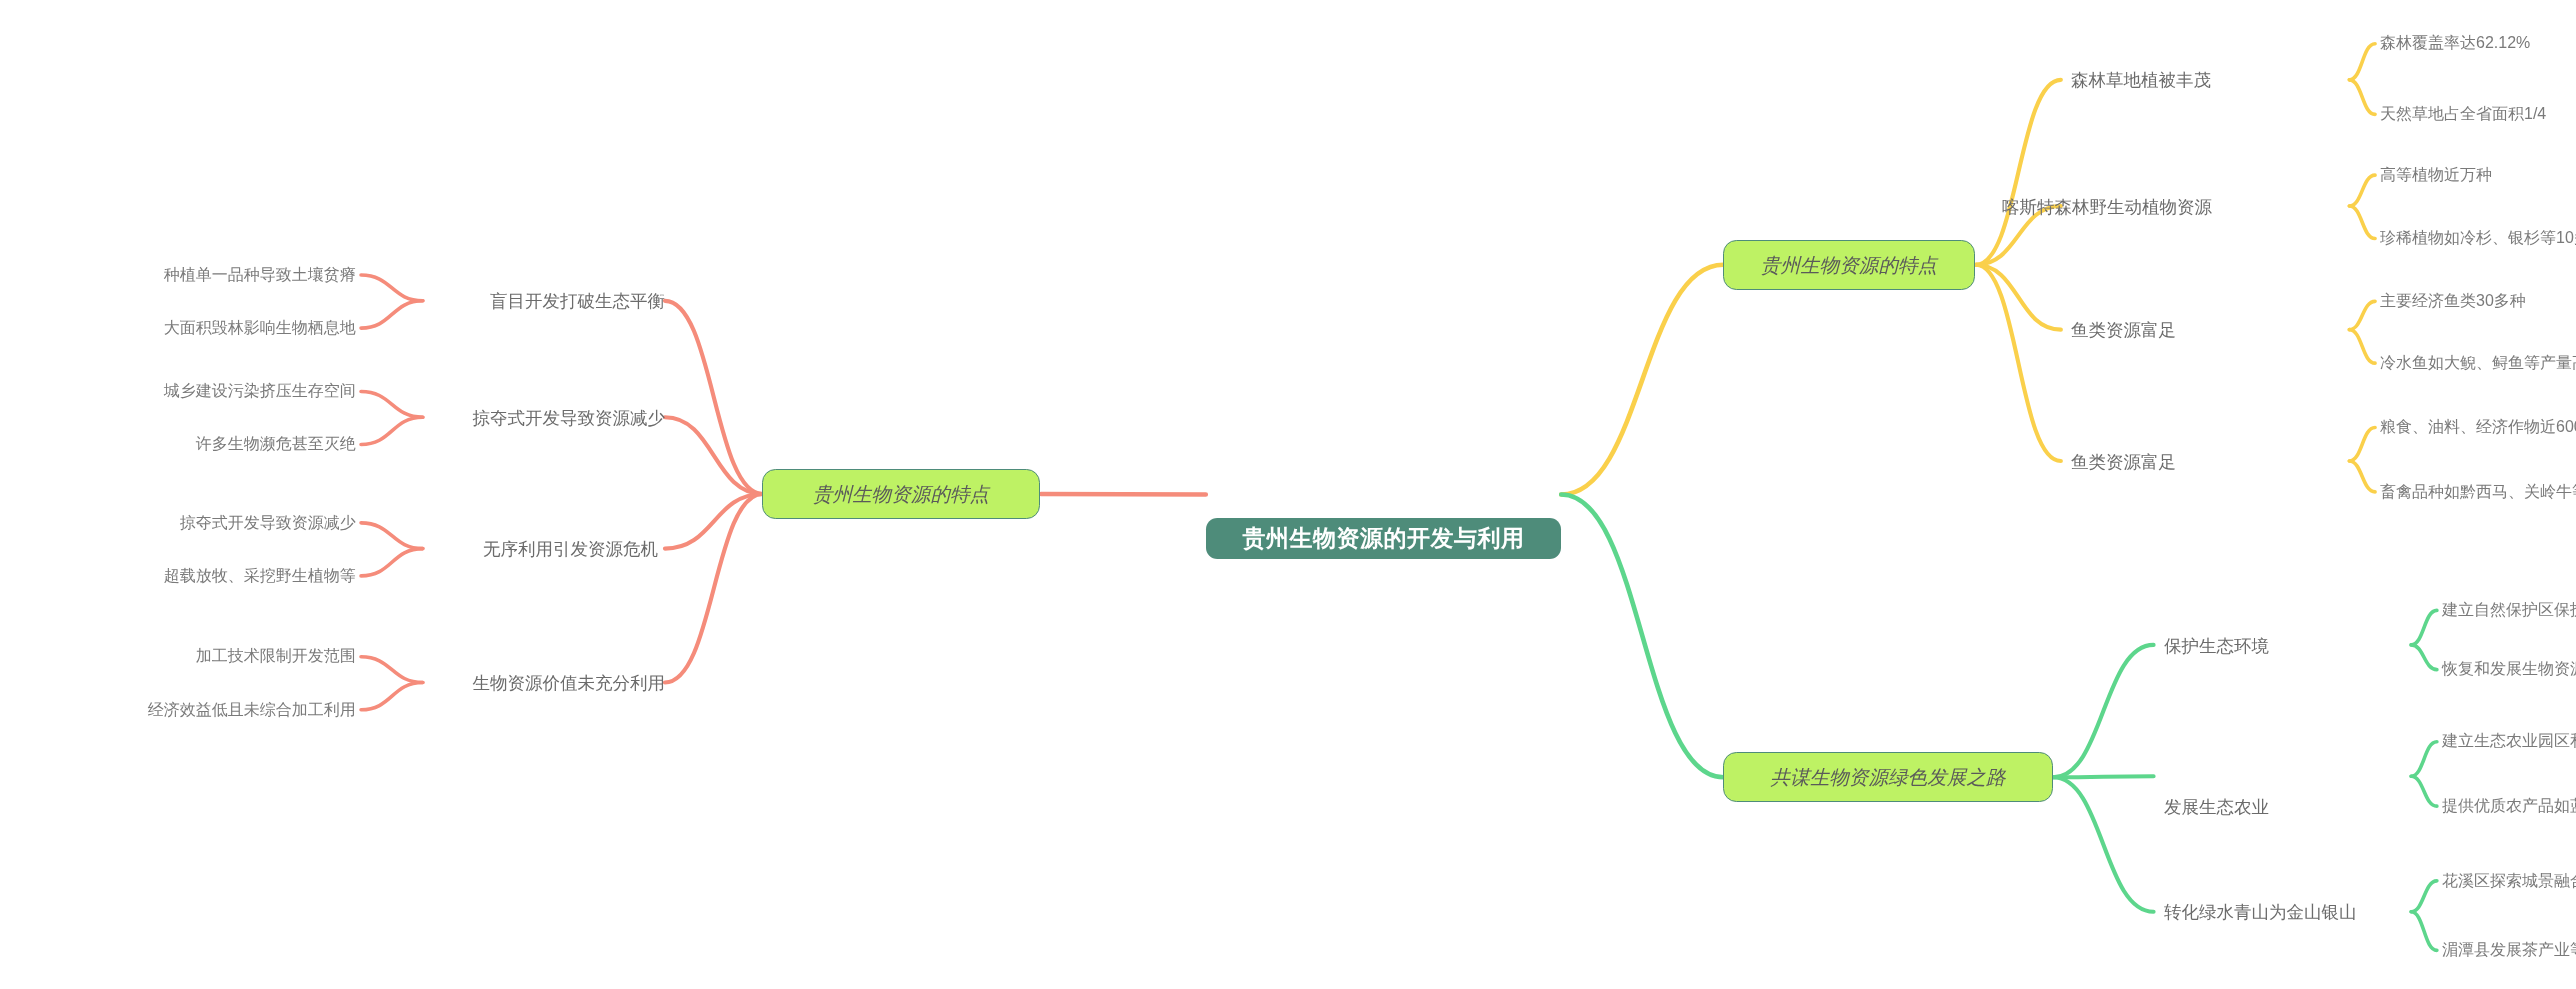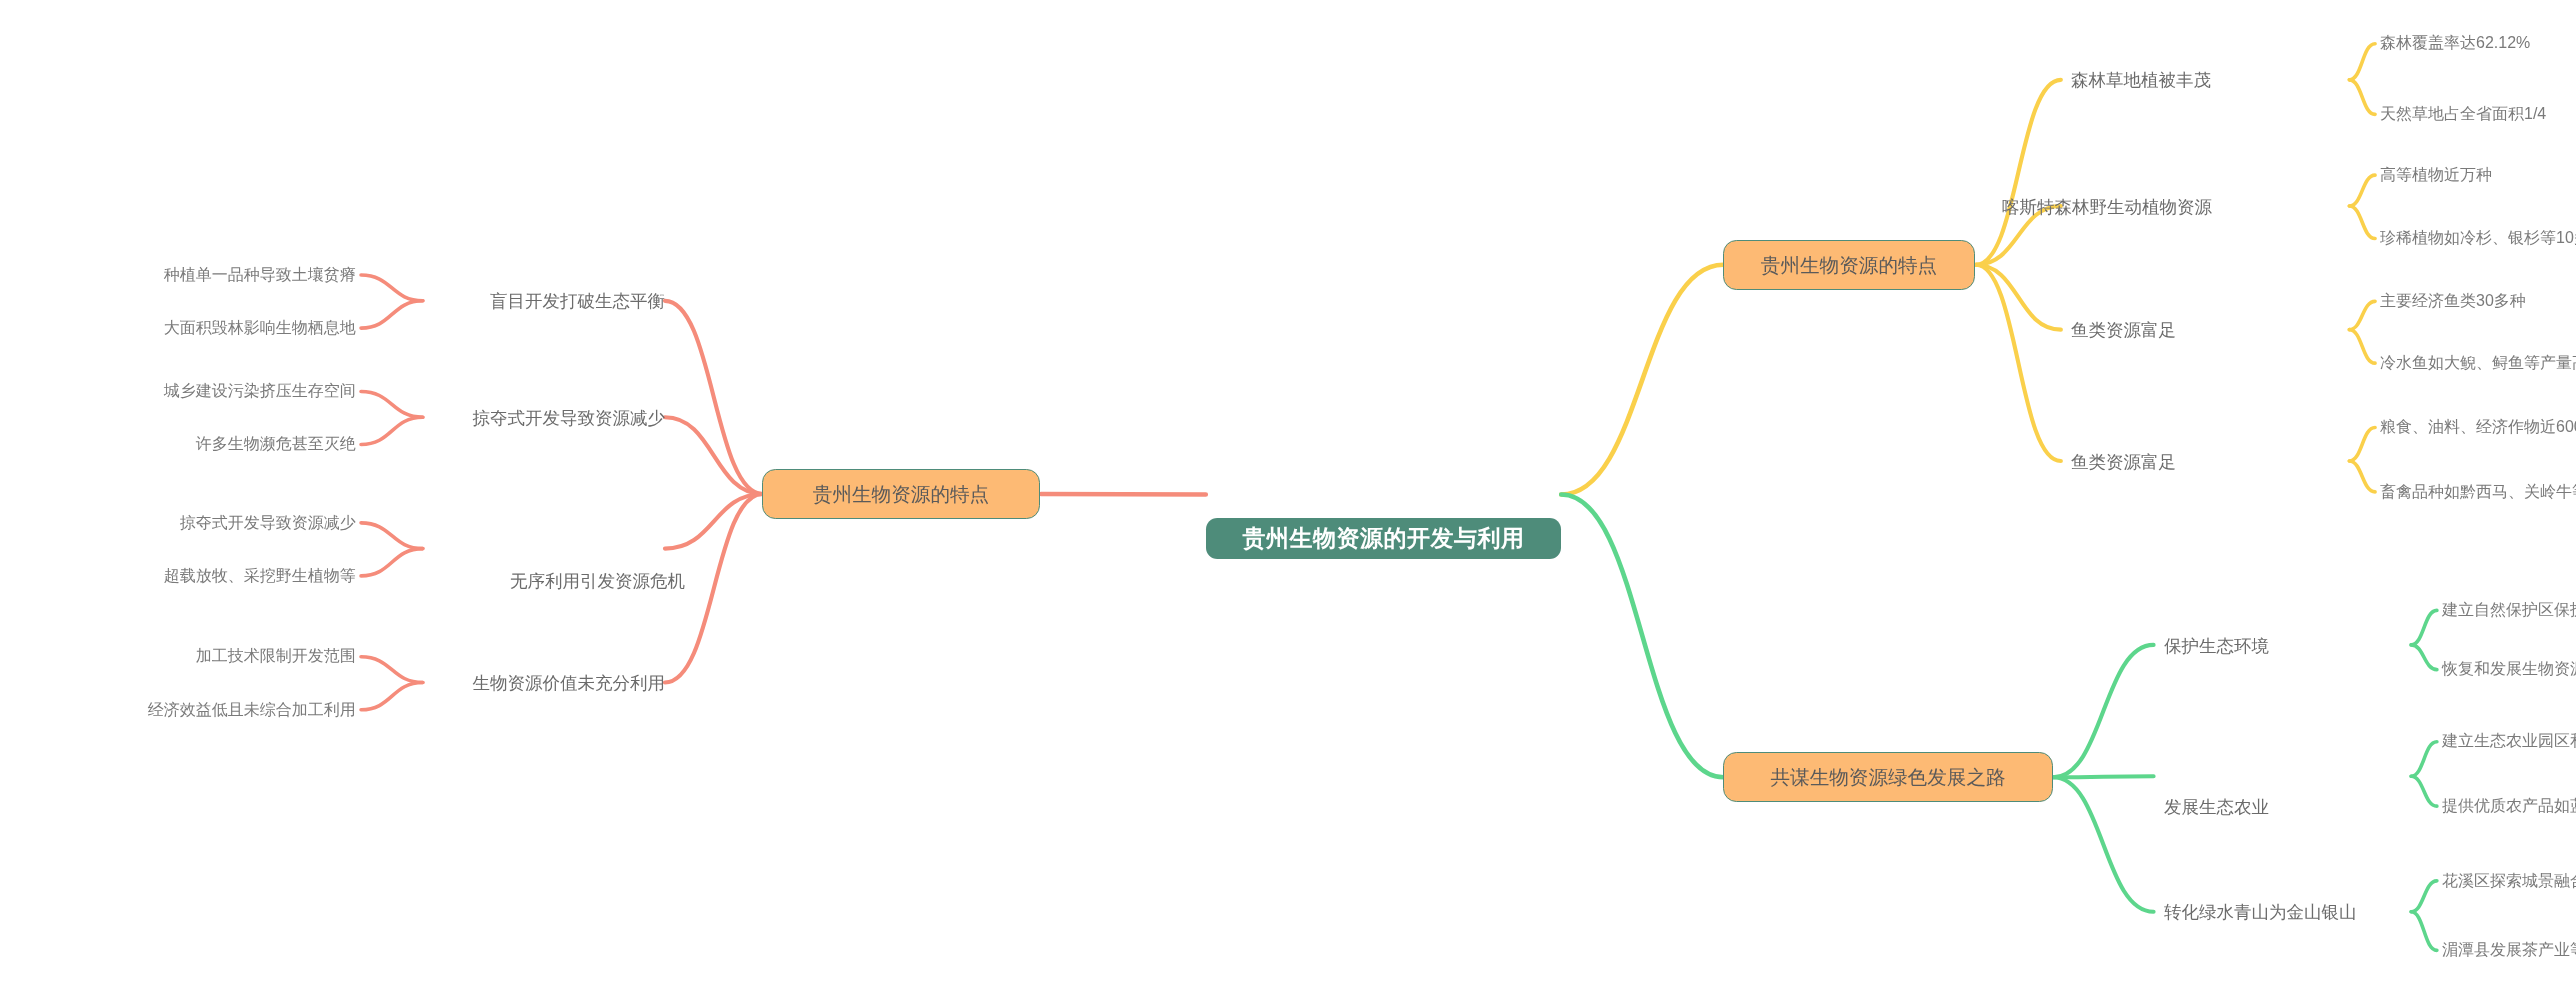--- a/index.html
+++ b/index.html
@@ -40,27 +40,28 @@
     color: #ffffff;
     font-weight: bold;
     font-size: 23px;
     border-radius: 11.3px;
     padding: 0 13.4px;
     justify-content: center;
     letter-spacing: 0.5px;
     margin-top: 44px;
   }
   .node-branch {
-    background: #fdba74;
+    background: #bef264;
     border: 1.5px solid #4e8c7a;
     border-radius: 13.4px;
     font-size: 19.6px;
     padding: 0 12.4px;
     justify-content: center;
     color: #5a5a5a;
+    font-style: italic;
   }
   .node-sub {
     font-size: 17.5px;
     color: #6b6b6b;
     background: transparent;
   }
   .node-leaf {
     font-size: 16px;
     color: #7a7a7a;
     background: transparent;
@@ -115,21 +116,21 @@
   </svg>
   <div id="nodes-layer">
       <div class="node node-root" style="left: 1206px; top: 474px; width: 355px; height: 41px;">贵州生物资源的开发与利用</div>
       <div class="node node-branch" style="left: 762px; top: 469px; width: 278px; height: 50px;">贵州生物资源的特点</div>
       <div class="node node-sub align-right" style="left: 428px; top: 286px; width: 237px; height: 29px;">盲目开发打破生态平衡</div>
       <div class="node node-leaf align-right" style="left: -5.2px; top: 262px; width: 361px; height: 27px;">种植单一品种导致土壤贫瘠</div>
       <div class="node node-leaf align-right" style="left: -5.2px; top: 315px; width: 361px; height: 27px;">大面积毁林影响生物栖息地</div>
       <div class="node node-sub align-right" style="left: 428px; top: 403px; width: 237px; height: 29px;">掠夺式开发导致资源减少</div>
       <div class="node node-leaf align-right" style="left: -5.2px; top: 378px; width: 361px; height: 27px;">城乡建设污染挤压生存空间</div>
       <div class="node node-leaf align-right" style="left: -5.2px; top: 431px; width: 361px; height: 27px;">许多生物濒危甚至灭绝</div>
-      <div class="node node-sub align-right" style="left: 448px; top: 534px; width: 237px; height: 29px; margin-top: 32px;">无序利用引发资源危机</div>
+      <div class="node node-sub align-right" style="left: 421px; top: 534px; width: 237px; height: 29px;">无序利用引发资源危机</div>
       <div class="node node-leaf align-right" style="left: -5.2px; top: 510px; width: 361px; height: 27px;">掠夺式开发导致资源减少</div>
       <div class="node node-leaf align-right" style="left: -5.2px; top: 563px; width: 361px; height: 27px;">超载放牧、采挖野生植物等</div>
       <div class="node node-sub align-right" style="left: 428px; top: 668px; width: 237px; height: 29px;">生物资源价值未充分利用</div>
       <div class="node node-leaf align-right" style="left: -5.2px; top: 643px; width: 361px; height: 27px;">加工技术限制开发范围</div>
       <div class="node node-leaf align-right" style="left: -5.2px; top: 697px; width: 361px; height: 27px;">经济效益低且未综合加工利用</div>
       <div class="node node-branch" style="left: 1723px; top: 240px; width: 252px; height: 50px;">贵州生物资源的特点</div>
       <div class="node node-sub" style="left: 2071px; top: 65px; width: 289px; height: 29px;">森林草地植被丰茂</div>
       <div class="node node-leaf" style="left: 2380px; top: 30px; width: 412px; height: 27px;">森林覆盖率达62.12%</div>
       <div class="node node-leaf" style="left: 2380px; top: 101px; width: 412px; height: 27px;">天然草地占全省面积1/4</div>
       <div class="node node-sub" style="left: 1954px; top: 192px; width: 289px; height: 29px; margin-left: 48px;">喀斯特森林野生动植物资源</div>

